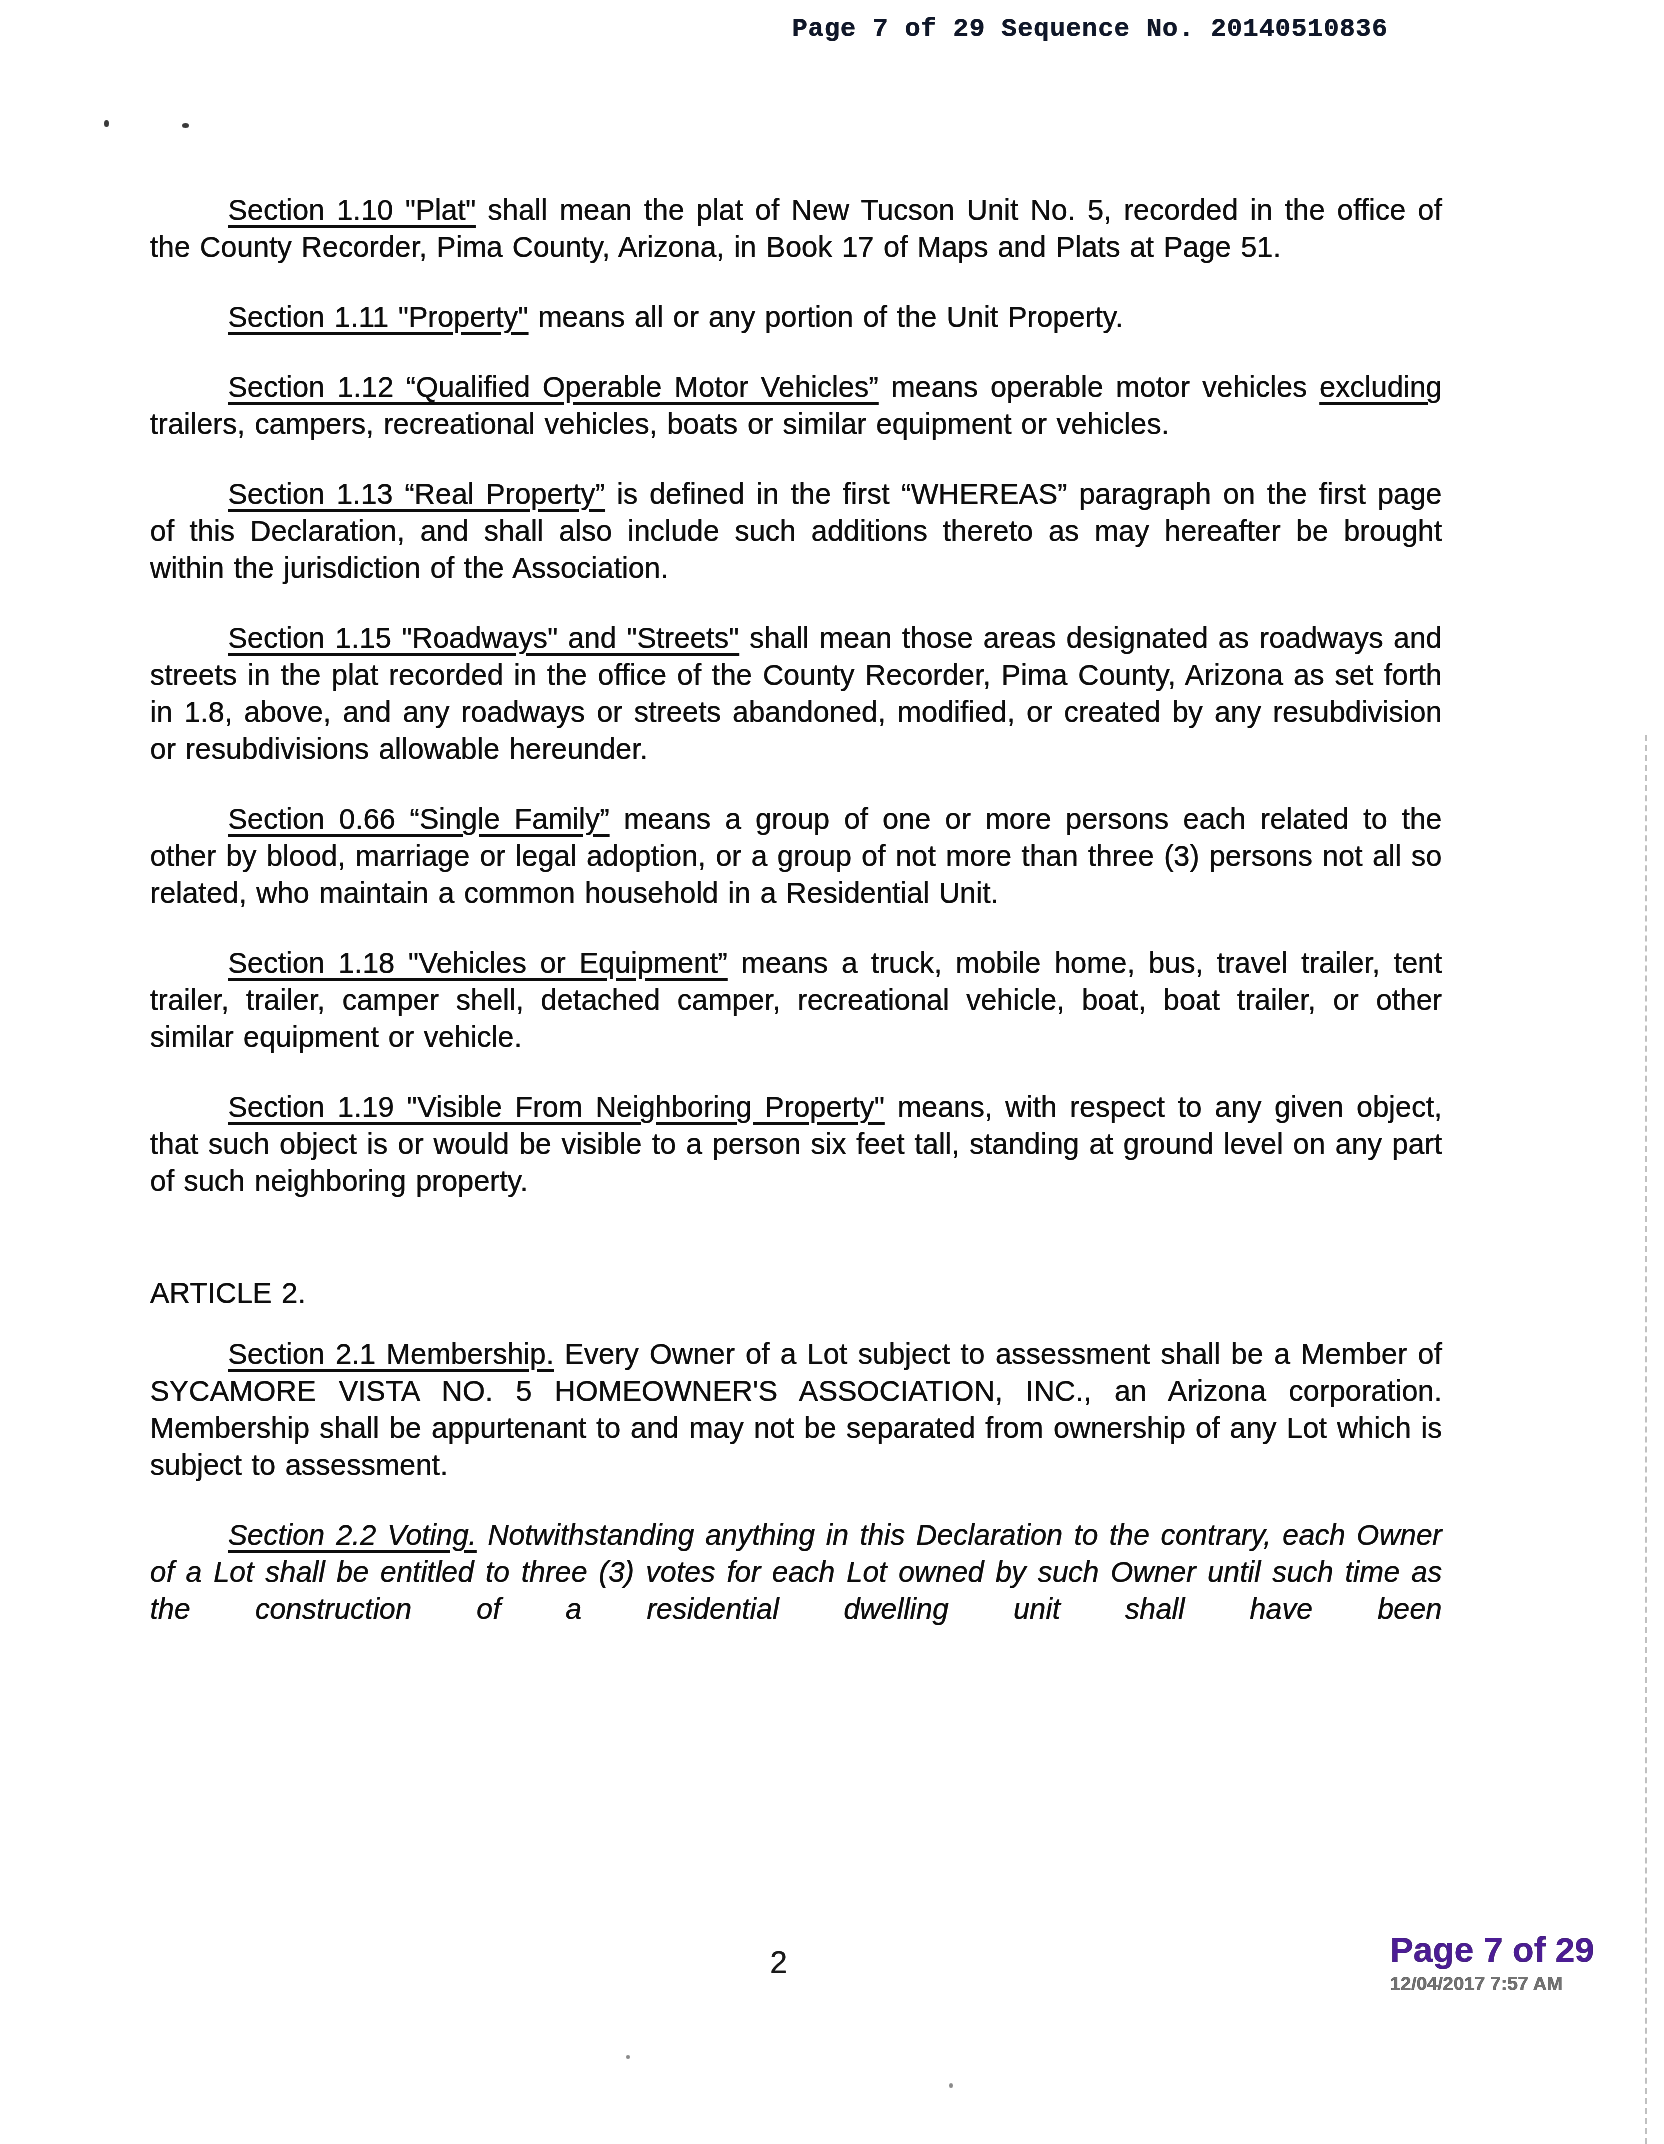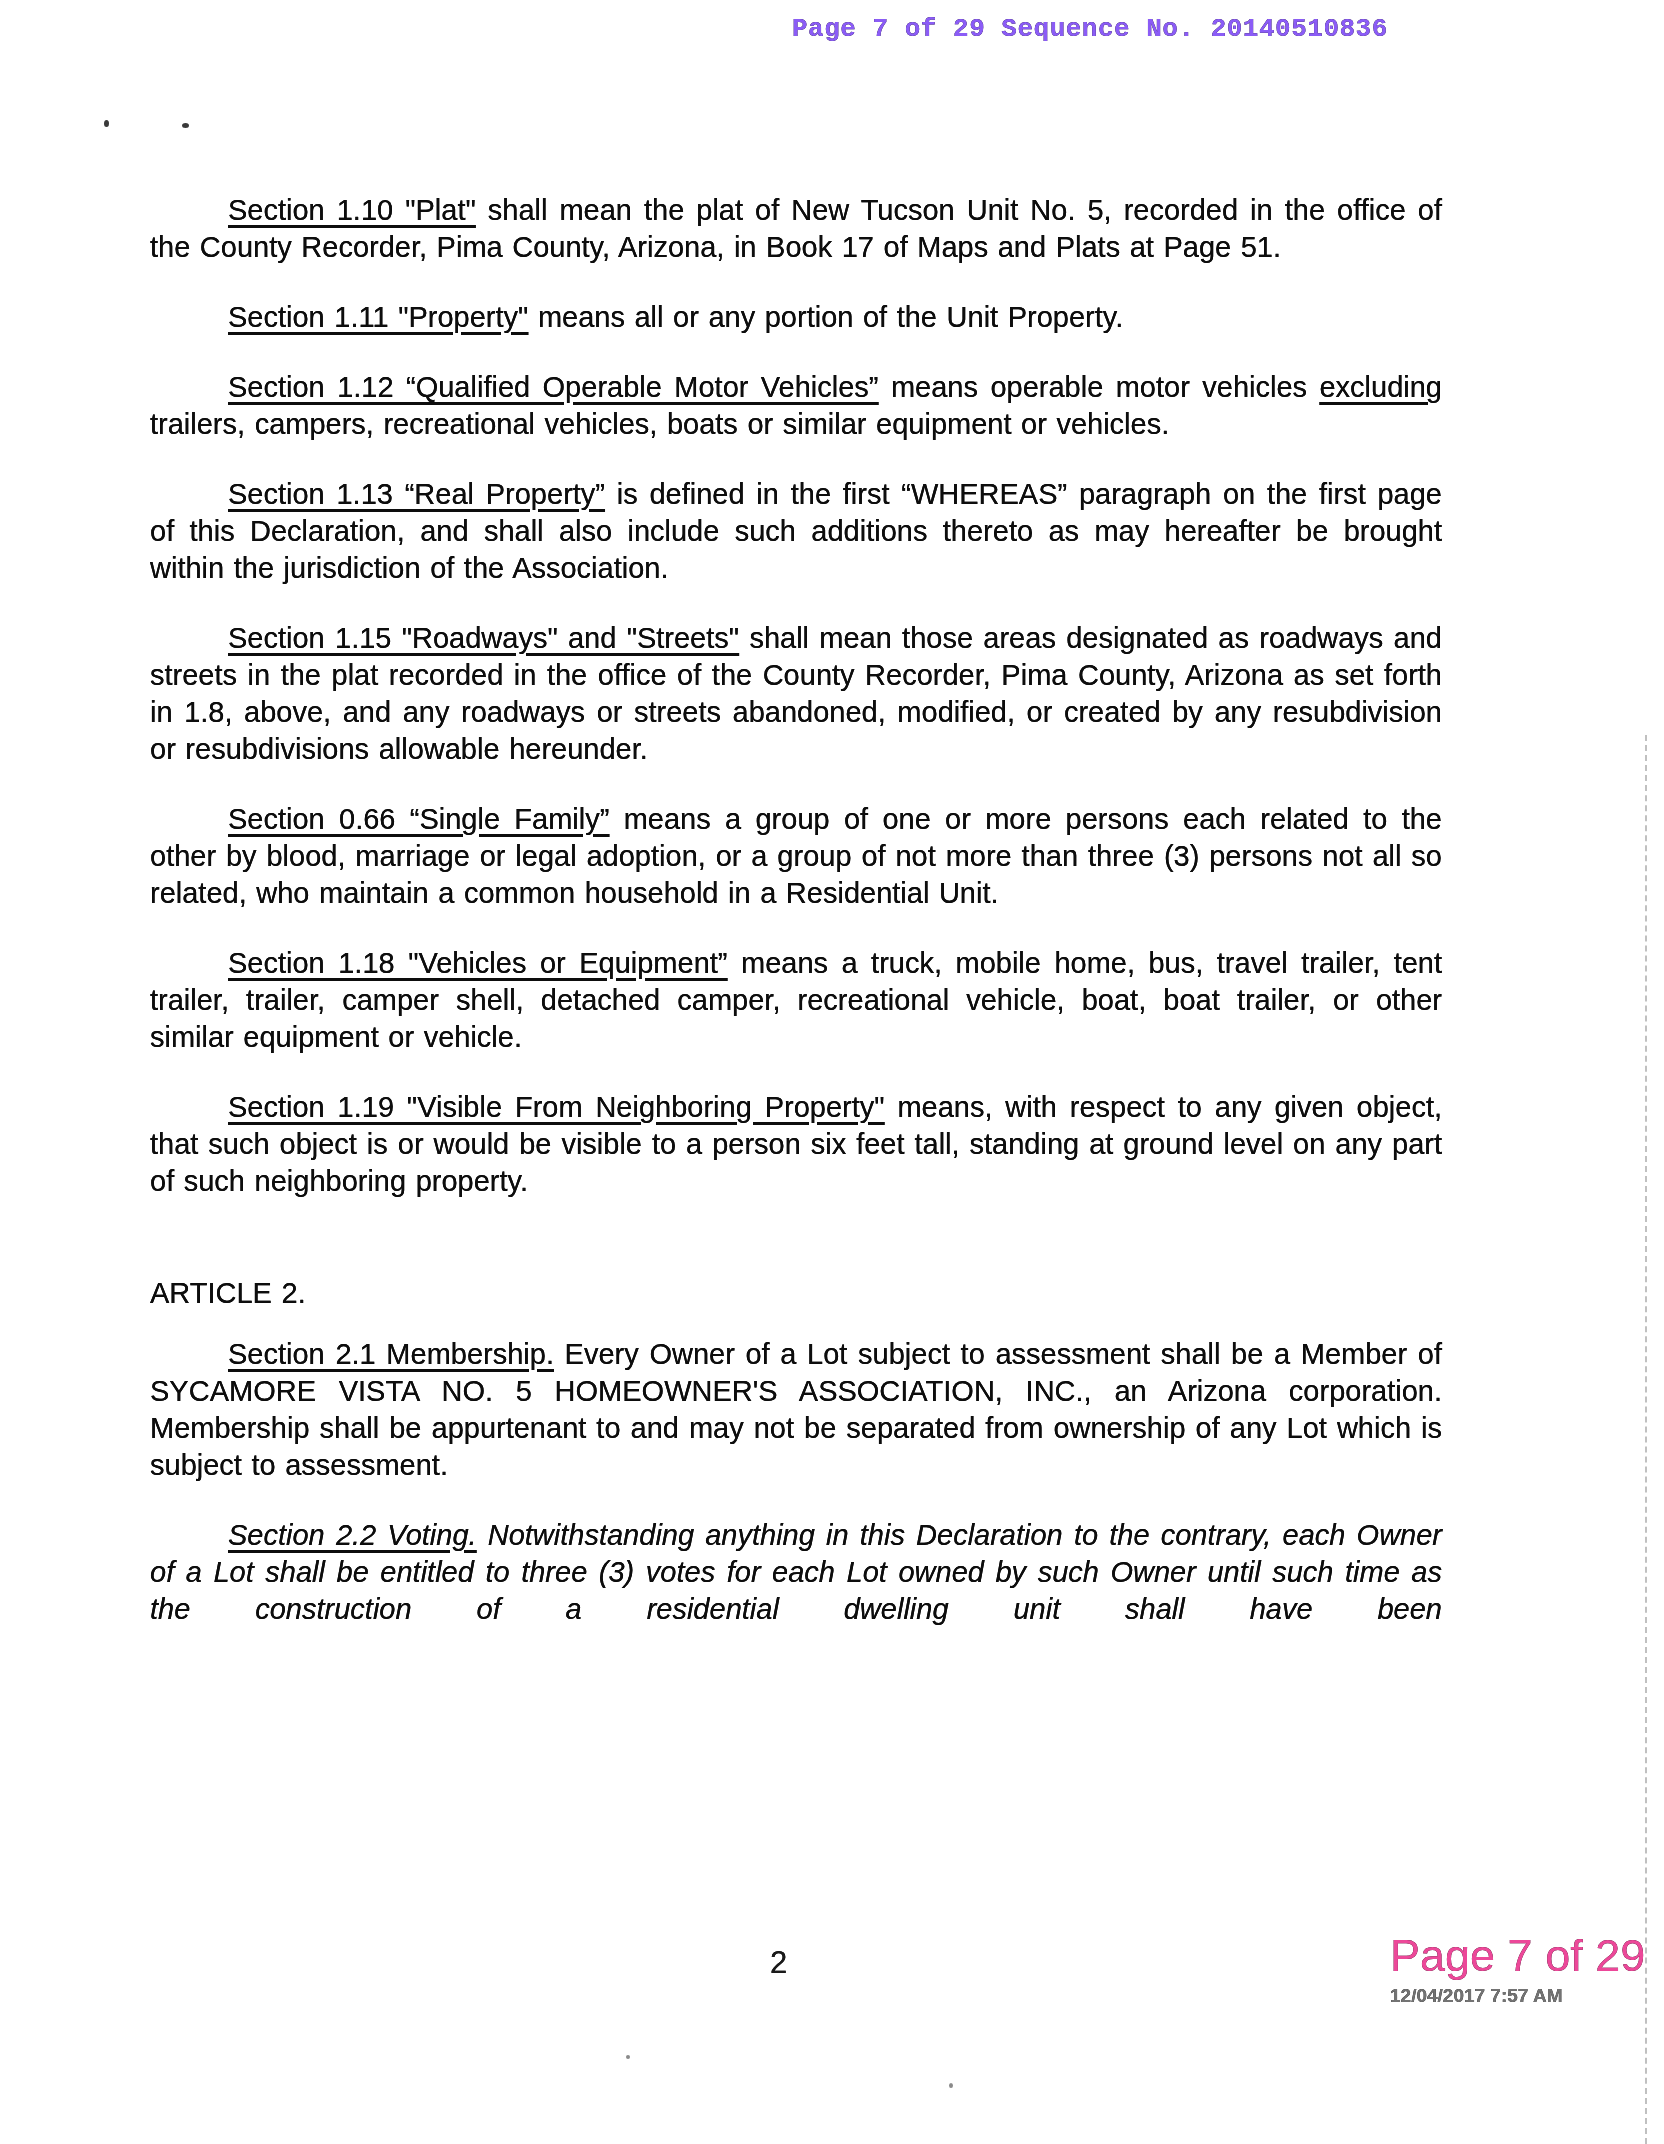--- a/index.html
+++ b/index.html
@@ -9,21 +9,21 @@
     position:relative;
     font-family:"Liberation Sans", sans-serif;
     color:#0d0d0d;
     overflow:hidden;
   }
   
   .scan-header{
     position:absolute;top:14px;left:792px;
     font-family:"Liberation Mono","DejaVu Sans Mono",monospace;
     font-weight:bold;font-size:26px;letter-spacing:.5px;
-    white-space:nowrap;color:#8b5cf6;
+    white-space:nowrap;color:#0f172a;
     text-shadow:0 0 .5px #000;
   }
   
   .content{
     position:absolute;top:192px;left:150px;width:1292px;
     font-size:29px;line-height:37px;
     word-spacing:1.5px;
     text-shadow:0 0 .55px #000;
   }
   .content p{
@@ -45,21 +45,21 @@
   
   .footer-page-number{
     position:absolute;left:770px;top:1945px;
     font-size:31px;color:#1a1a1a;text-shadow:0 0 .5px #000;
   }
   .footer-stamp{
     position:absolute;left:1390px;top:1930px;
     text-shadow:0 0 .5px #000;
   }
   .footer-stamp .stamp-page{
-    font-size:45px;font-weight:normal;color:#ec4899;white-space:nowrap;
+    font-size:35px;font-weight:bold;color:#4c1d95;white-space:nowrap;
   }
   .footer-stamp .stamp-datetime{
     font-size:19px;font-weight:bold;color:#737373;margin-top:3px;white-space:nowrap;
   }
   
   .dotted-line{
     position:absolute;left:1645px;top:735px;height:1409px;width:0;
     border-left:2px dashed #9f9f9f;opacity:.65;
   }
   .speck{position:absolute;background:#3a3a3a;border-radius:50%;}

